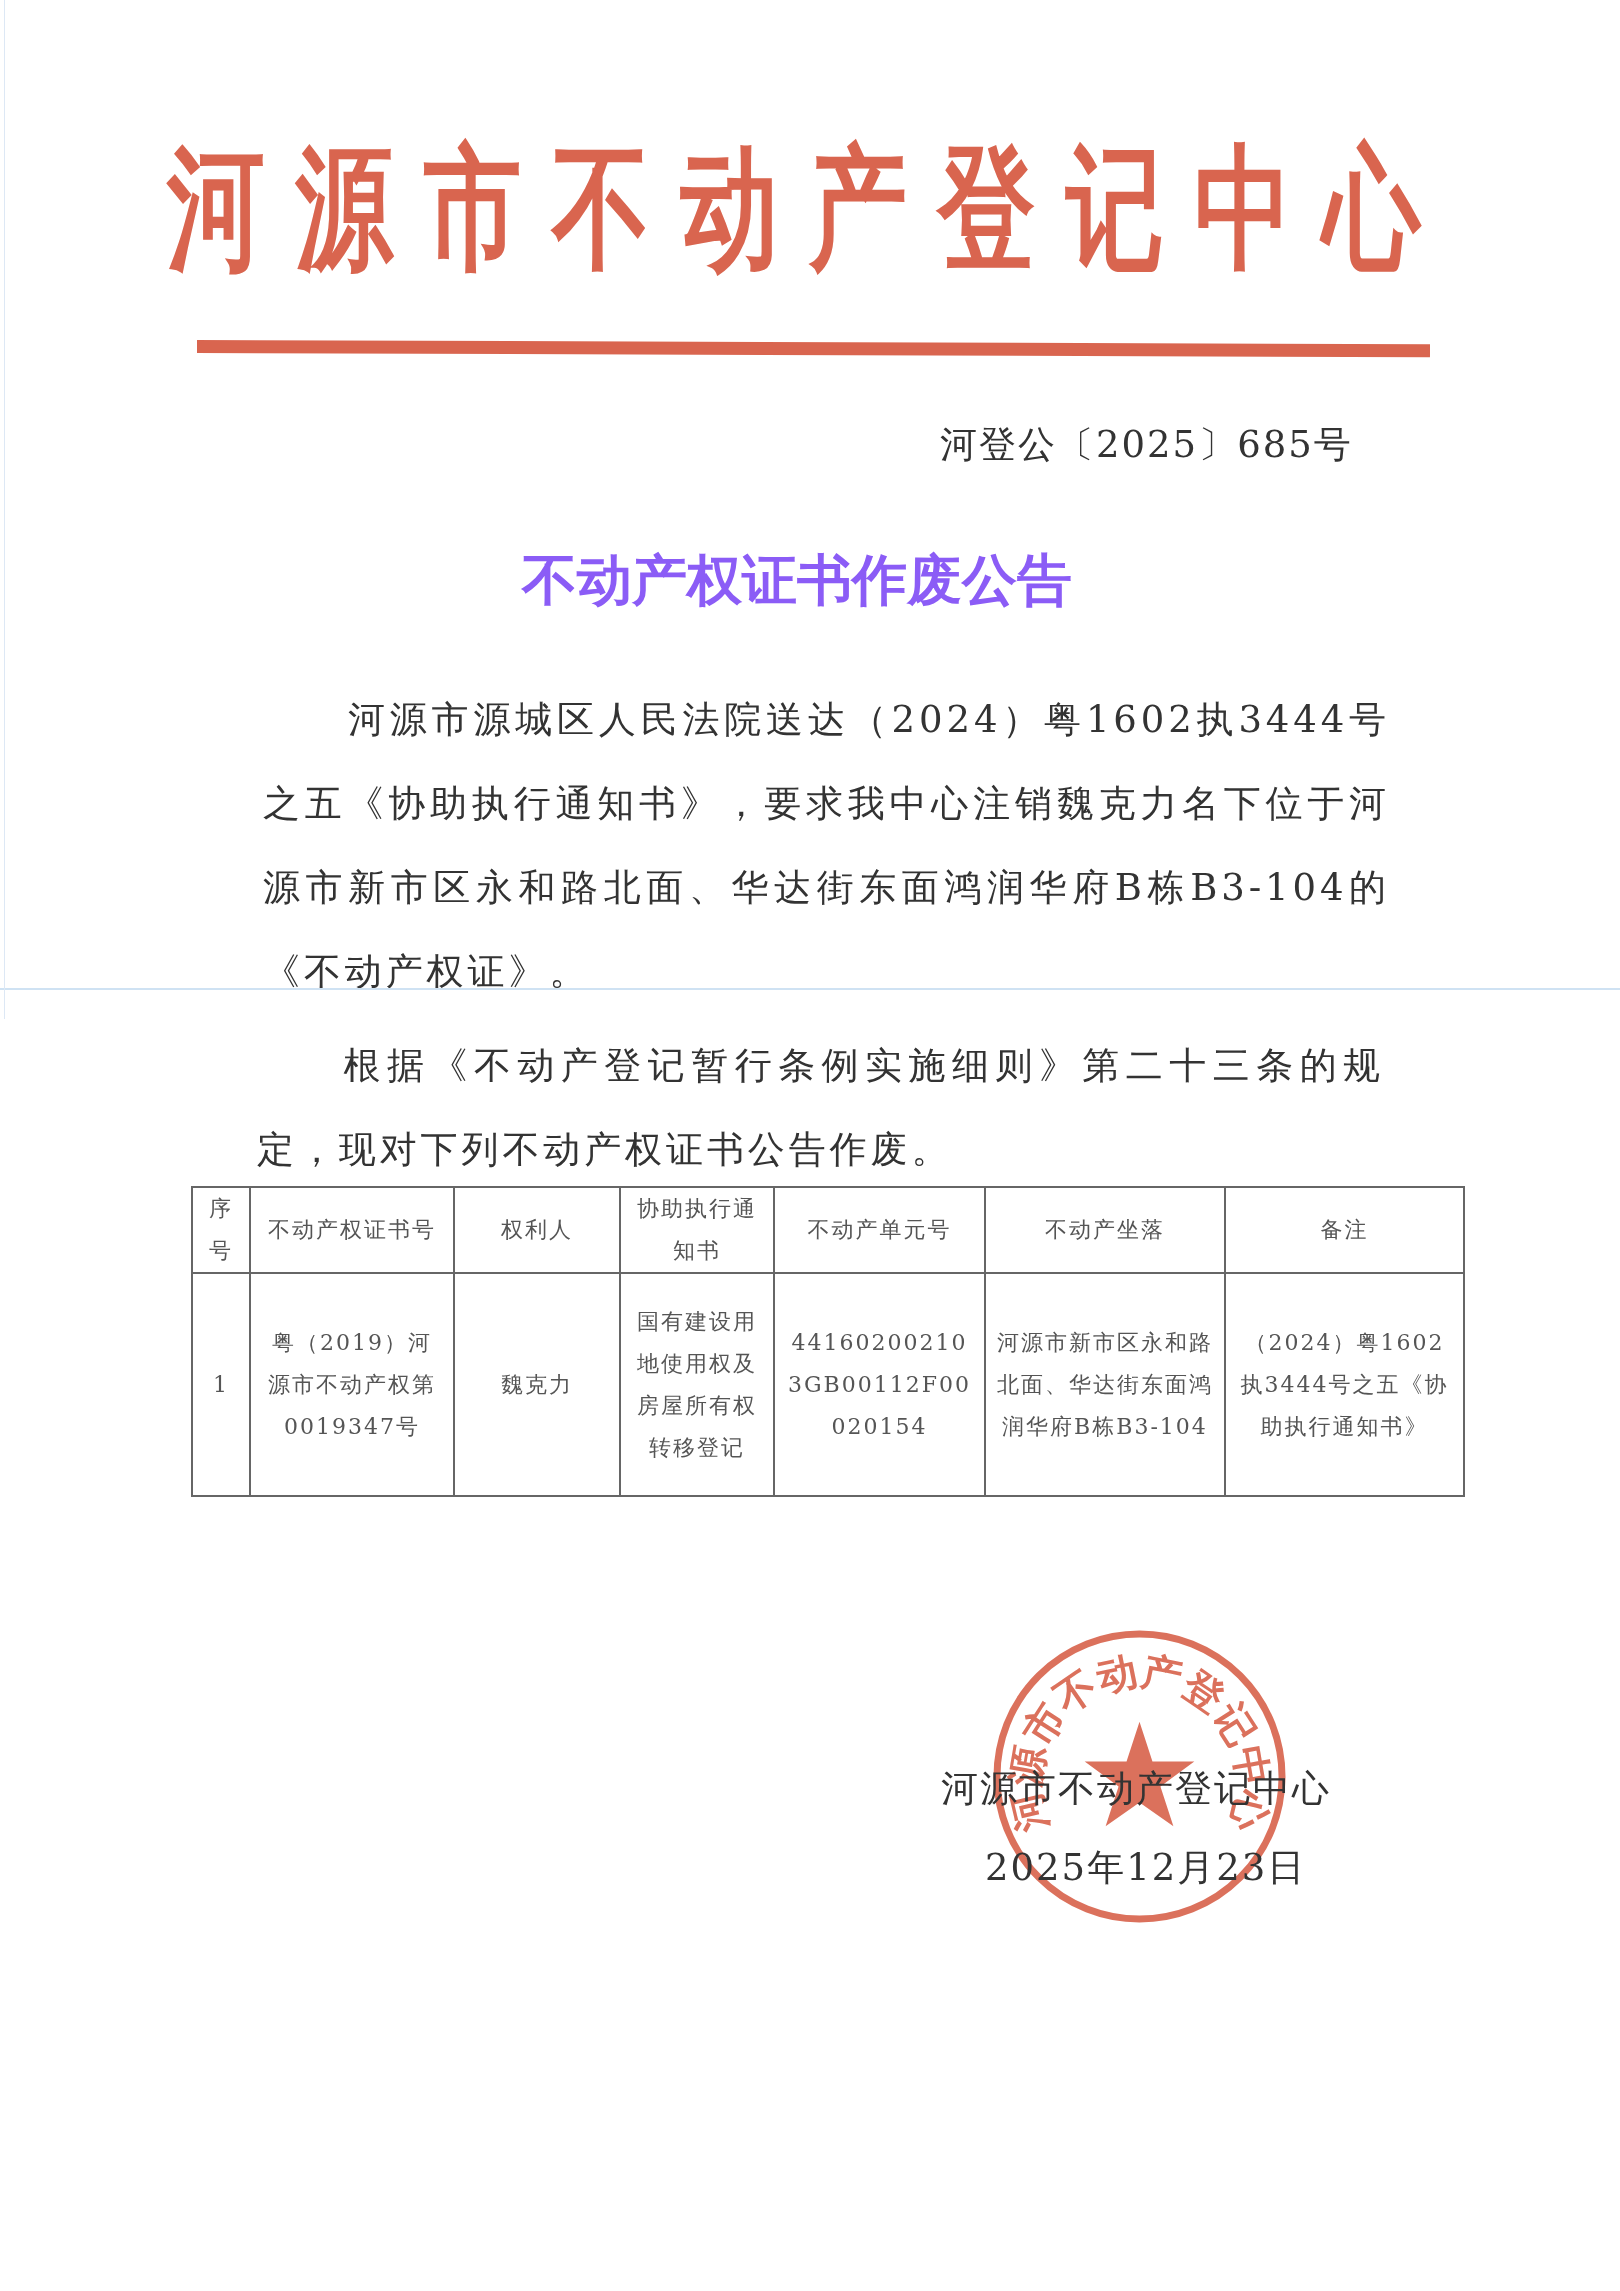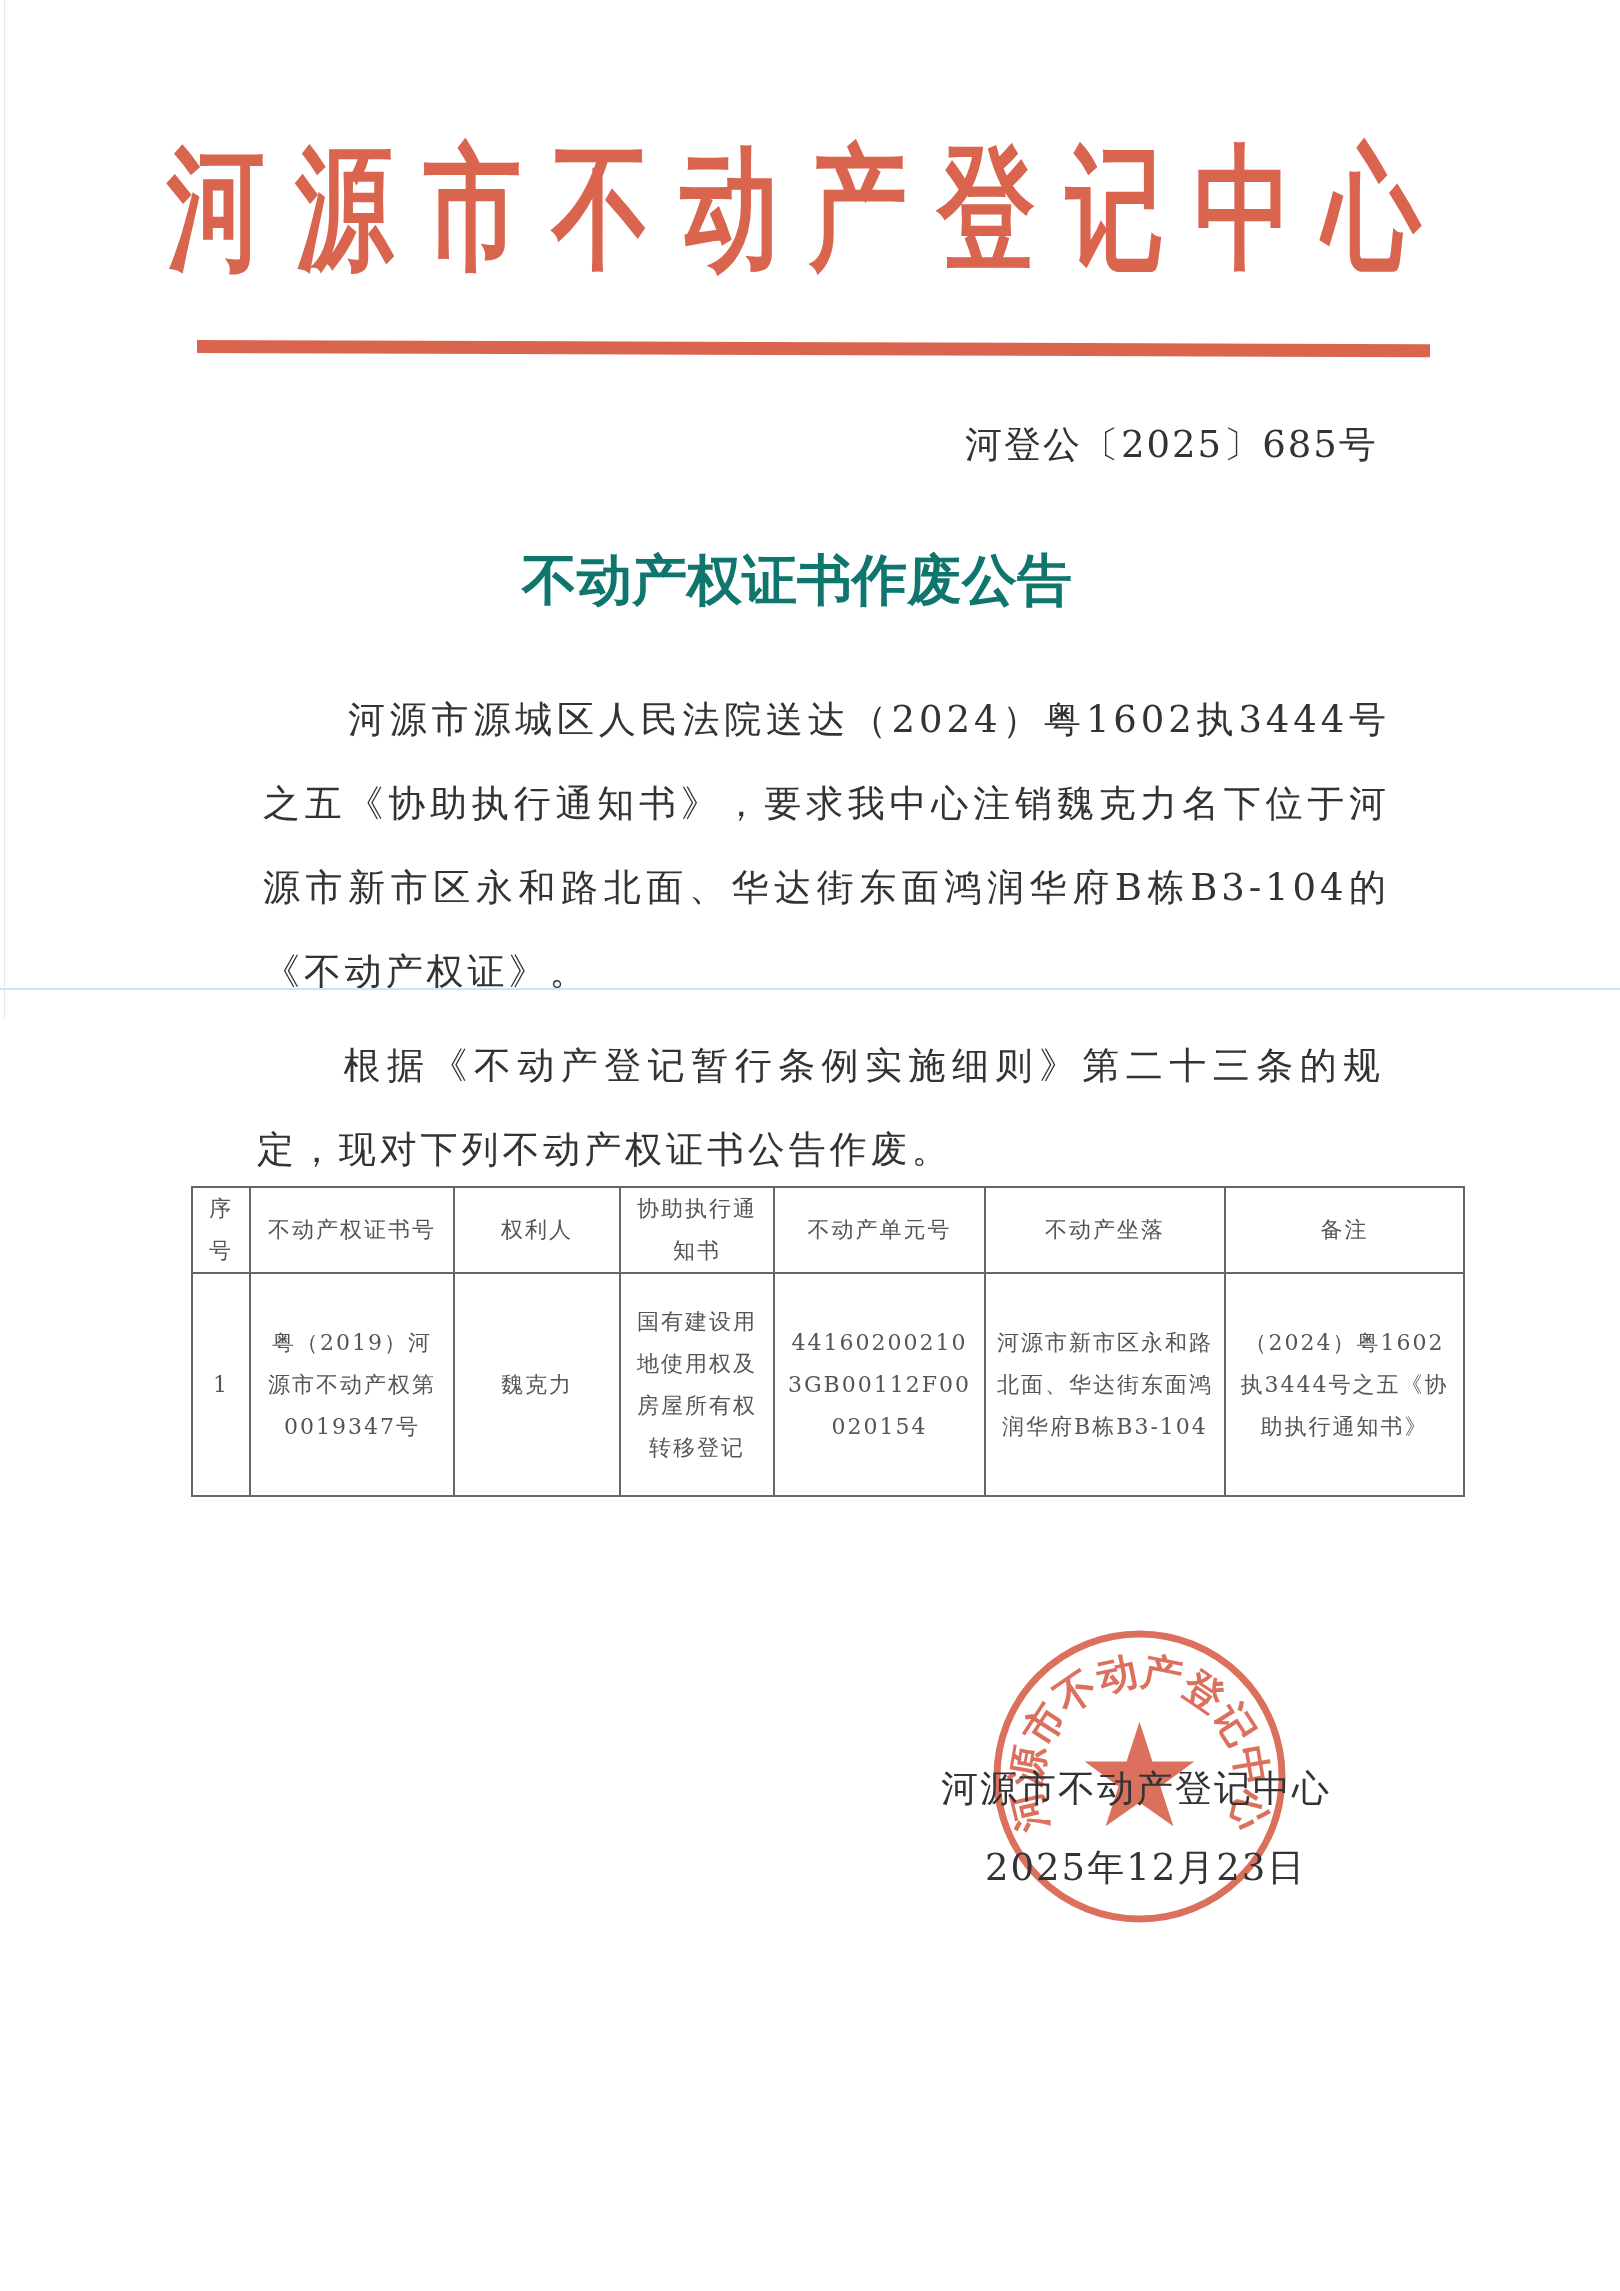--- a/index.html
+++ b/index.html
@@ -13,23 +13,23 @@
     display: flex; justify-content: space-between; align-items: center;
     color: #d9654f; font-size: 125px; font-weight: bold;
     font-family: "DejaVu Serif", serif; letter-spacing: 0;
     transform: scaleX(0.78); transform-origin: left center; width: 1607px;
   }
   .letterhead span { display: inline-block; transform: scaleY(1.08); }
   .red-rule {
     left: 197px; top: 340px; width: 1233px; height: 12.7px; background: #d9654f;
     transform: rotate(0.2deg); transform-origin: left center;
   }
-  .doc-number { left: 965px; top: 420px; font-size: 37px; letter-spacing: 2px; color: #333; font-weight: normal; }
+  .doc-number { left: 940px; top: 420px; font-size: 37px; letter-spacing: 2px; color: #333; font-weight: normal; }
   .doc-title {
-    left: 522px; top: 544px; font-size: 55px; font-weight: bold; color: #0f766e;
+    left: 522px; top: 544px; font-size: 55px; font-weight: bold; color: #8b5cf6;
     letter-spacing: 0px; font-family: "DejaVu Serif", serif;
   }
   .para {
     left: 257px; width: 1127px; font-size: 37px; line-height: 84px; color: #333;
     letter-spacing: 3.9px; text-align: justify;
   }
   .para .indent { display: inline-block; width: 84px; }
   .p1 { top: 678px; left: 257px; margin-left: 6px; }
   .p2 { top: 1024px; left: 257px; }
   .scan-line-h { left: 0; top: 988px; width: 1620px; height: 2px; background: #cfe2f3; }

